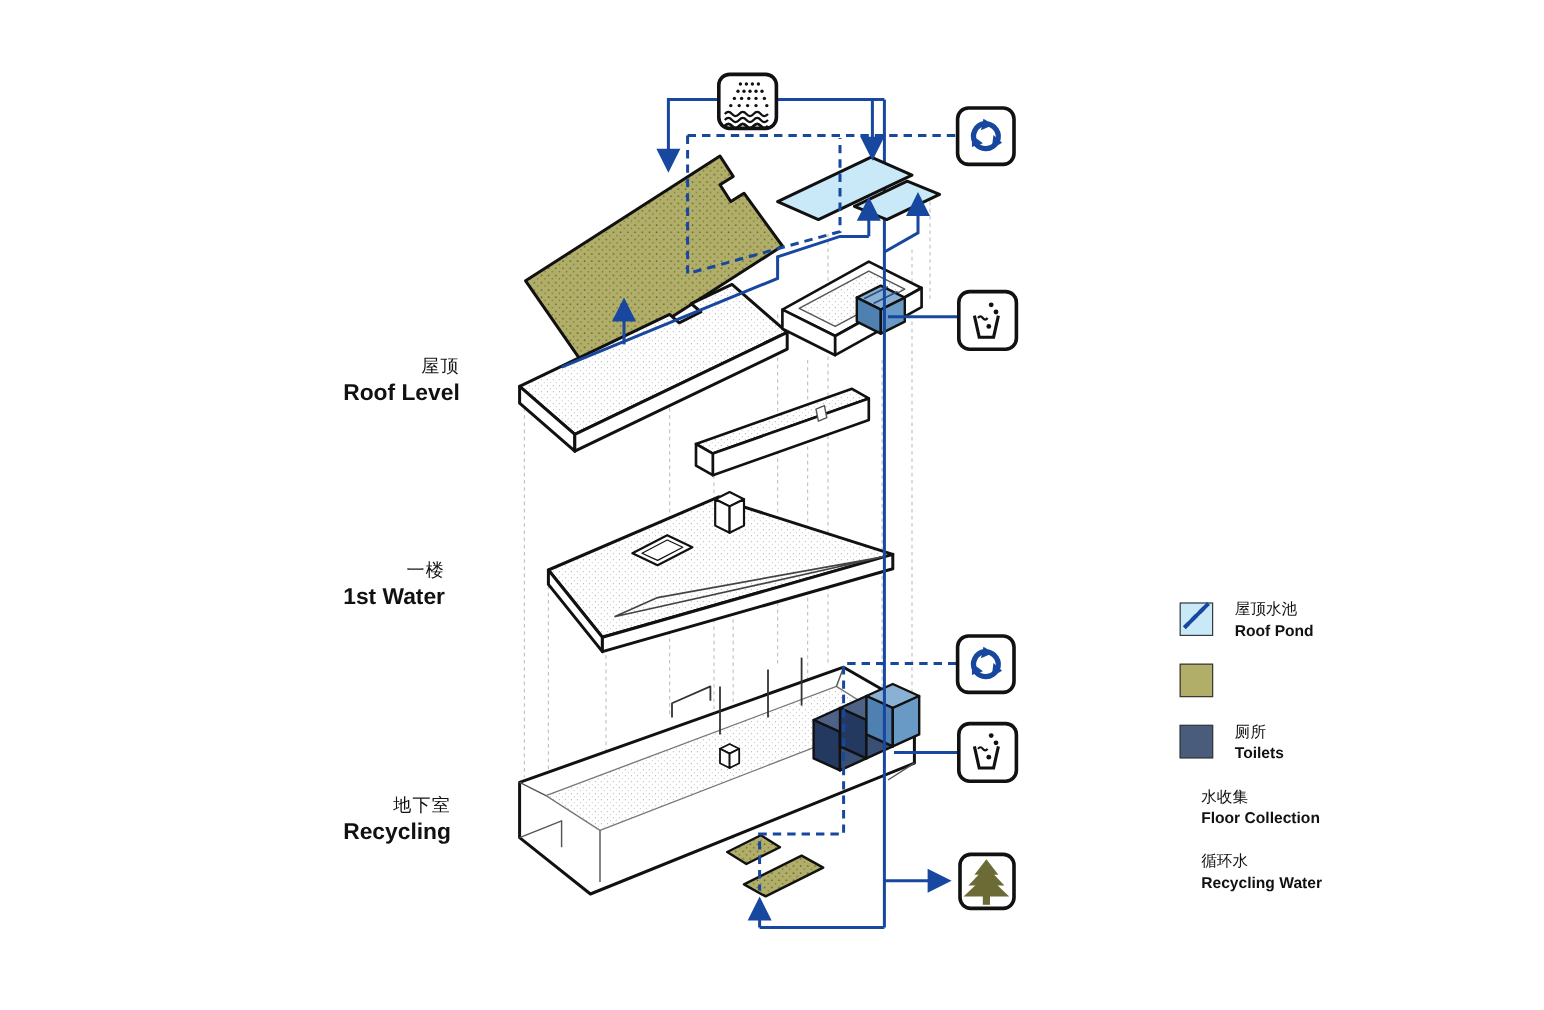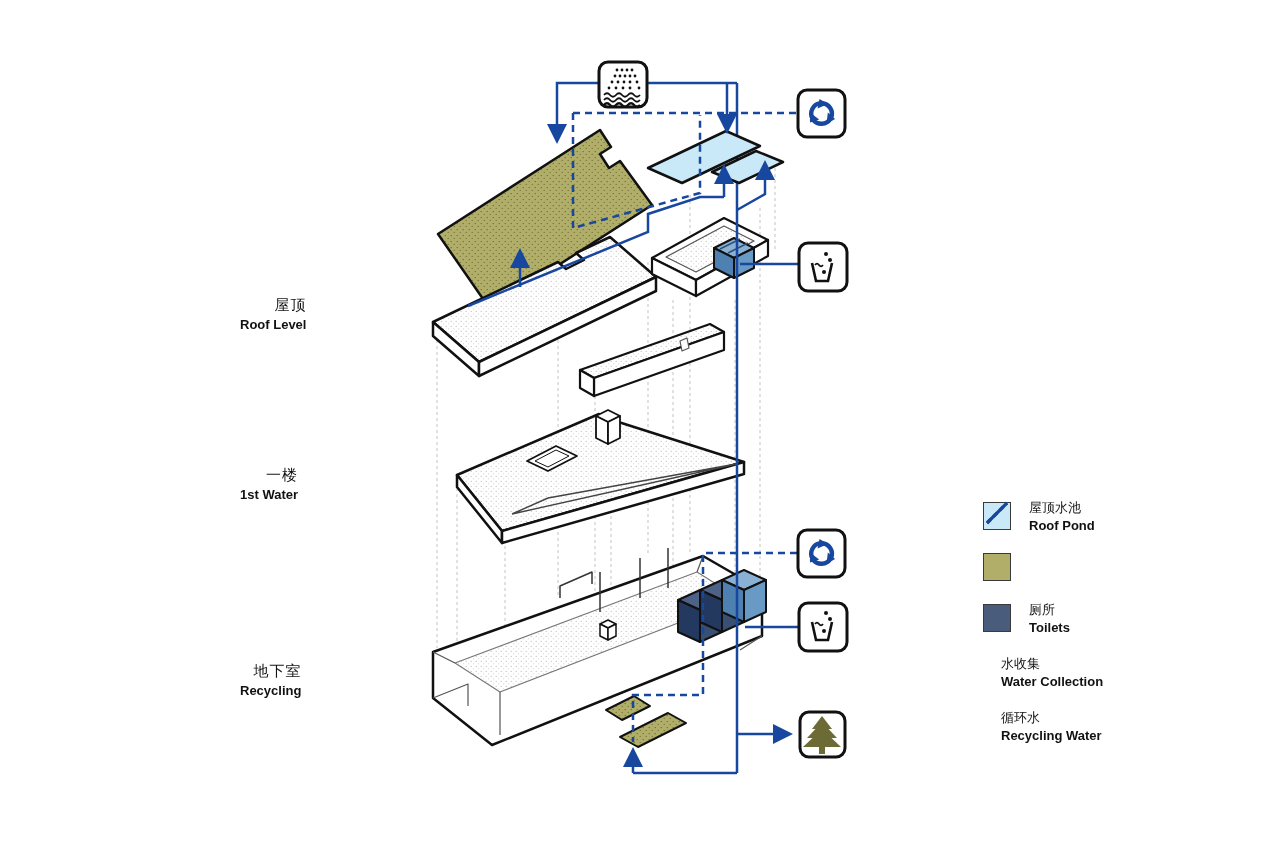--- a/index.html
+++ b/index.html
@@ -1,21 +1,21 @@
 <!DOCTYPE html>
 <html><head>
 <meta charset="utf-8">
 <style>
   html,body{margin:0;padding:0;background:#ffffff;}
   body{font-family:"Liberation Sans","DejaVu Sans",sans-serif;}
   #stage{position:relative;width:1287px;height:842px;background:#fff;overflow:hidden;}
   svg{position:absolute;left:0;top:0;}
   .lvl{position:absolute;left:240px;color:#111;text-align:right;}
   .lvl .zh{font-size:15px;letter-spacing:1px;}
-  .lvl .en{font-size:13px;font-weight:bold;margin-top:2px;}
+  .lvl .en{font-size:19px;font-weight:bold;margin-top:2px;margin-left:46px;}
   .legend{position:absolute;left:983px;top:499px;width:240px;}
   .lg-row{display:flex;align-items:center;margin-bottom:20px;}
   .sw{width:28px;height:28px;border:1.5px solid #3a3a3a;box-sizing:border-box;flex:0 0 28px;}
   .lg-line{width:28px;height:28px;flex:0 0 28px;}
   .lg-txt{margin-left:18px;color:#111;}
   .lg-txt .zh{font-size:13px;}
   .lg-txt .en{font-size:13px;font-weight:bold;margin-top:1px;white-space:nowrap;}
 </style>
 </head>
 <body>
@@ -287,21 +287,21 @@
       <div class="zh">厕所</div>
       <div class="en">Toilets</div>
     </div>
   </div>
   <div class="lg-row">
     <svg class="lg-line" viewBox="0 0 28 28">
       <line x1="4" y1="24" x2="24" y2="4" stroke="#17479e" stroke-width="3.2"></line>
     </svg>
     <div class="lg-txt">
       <div class="zh">水收集</div>
-      <div class="en">Water Collection</div>
+      <div class="en">Floor Collection</div>
     </div>
   </div>
   <div class="lg-row">
     <svg class="lg-line" viewBox="0 0 28 28">
       <line x1="4" y1="24" x2="24" y2="4" stroke="#17479e" stroke-width="3.2" stroke-dasharray="5 4"></line>
     </svg>
     <div class="lg-txt">
       <div class="zh">循环水</div>
       <div class="en">Recycling Water</div>
     </div>

